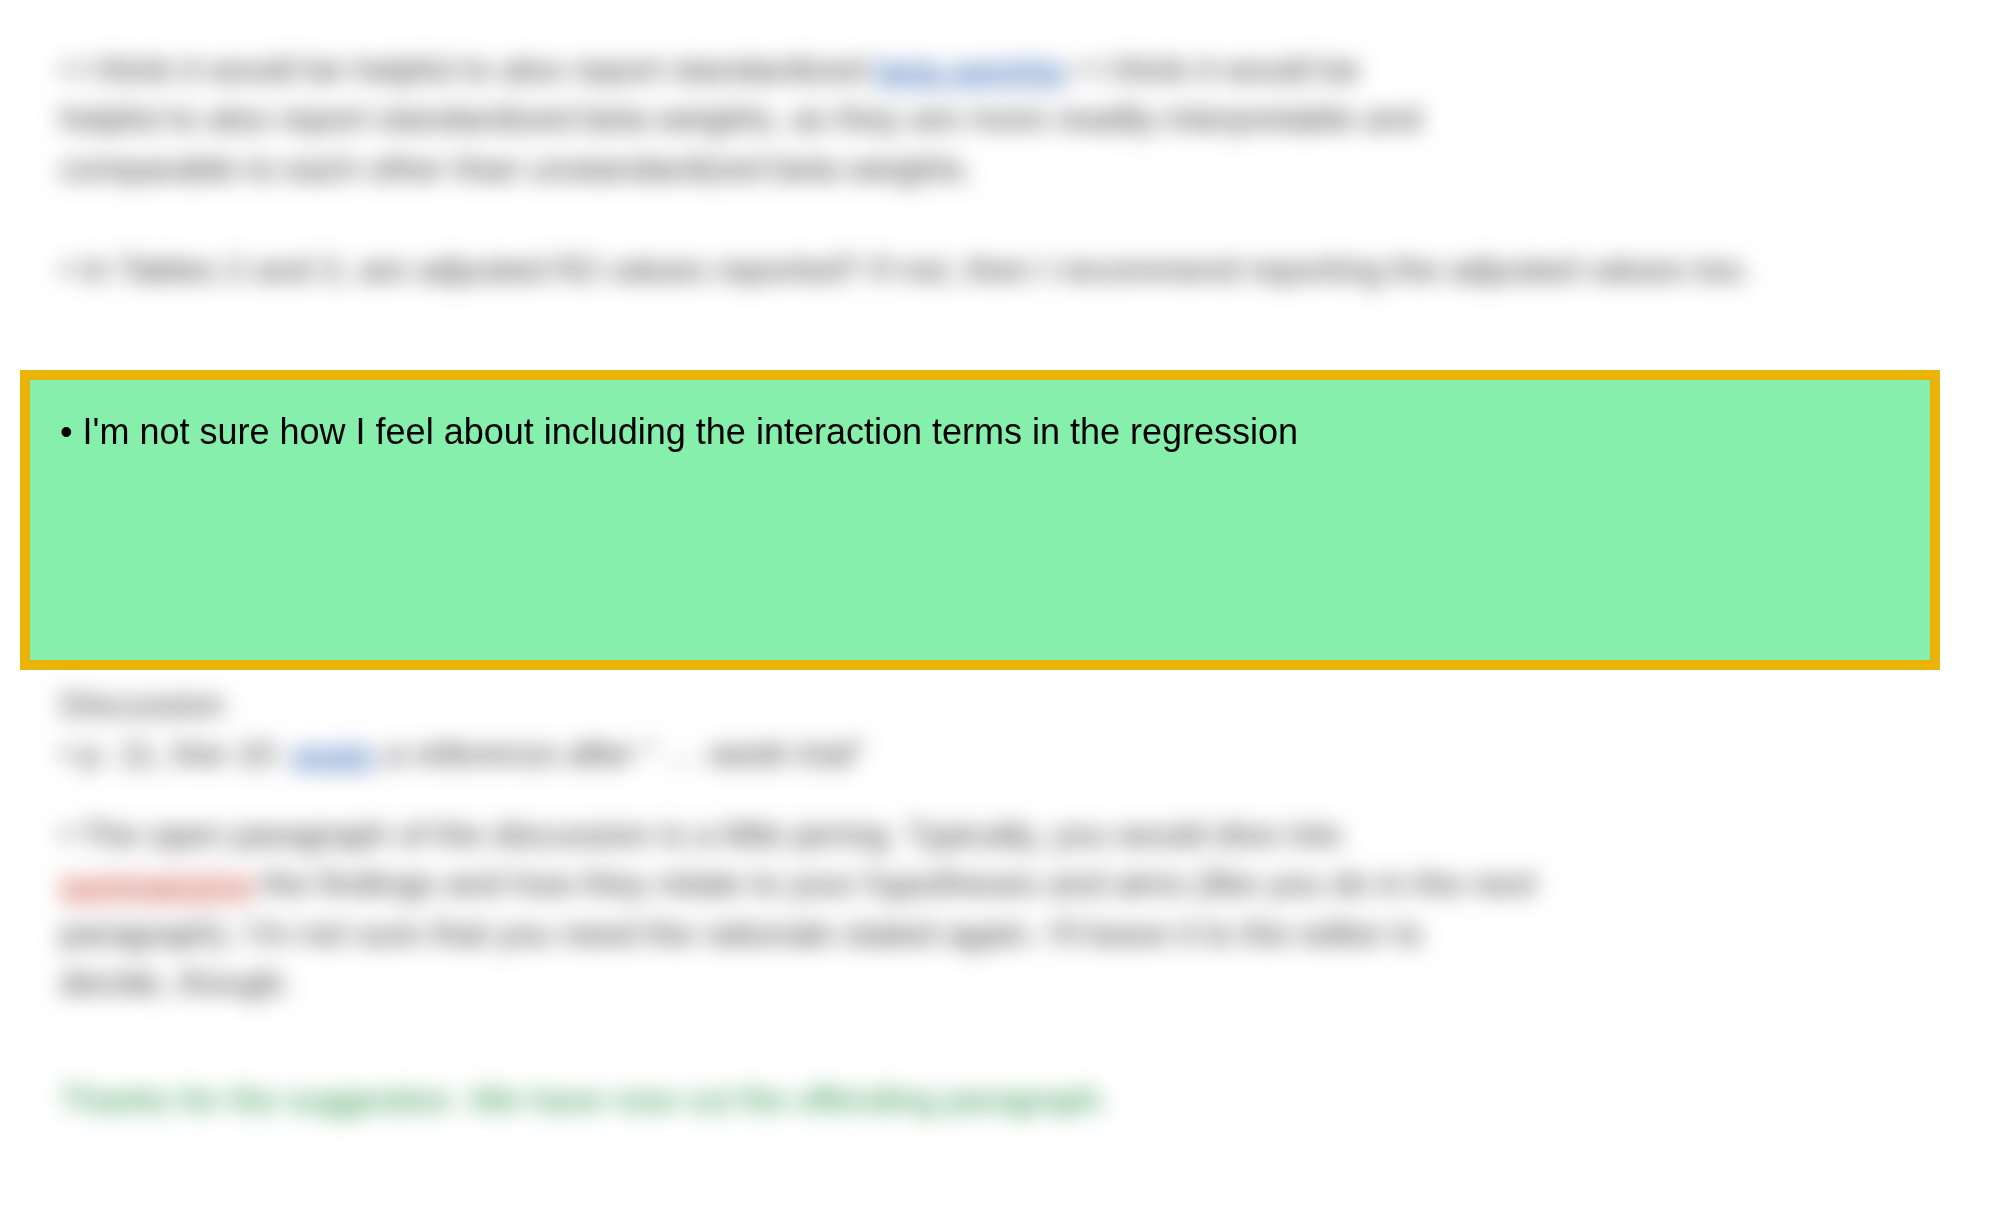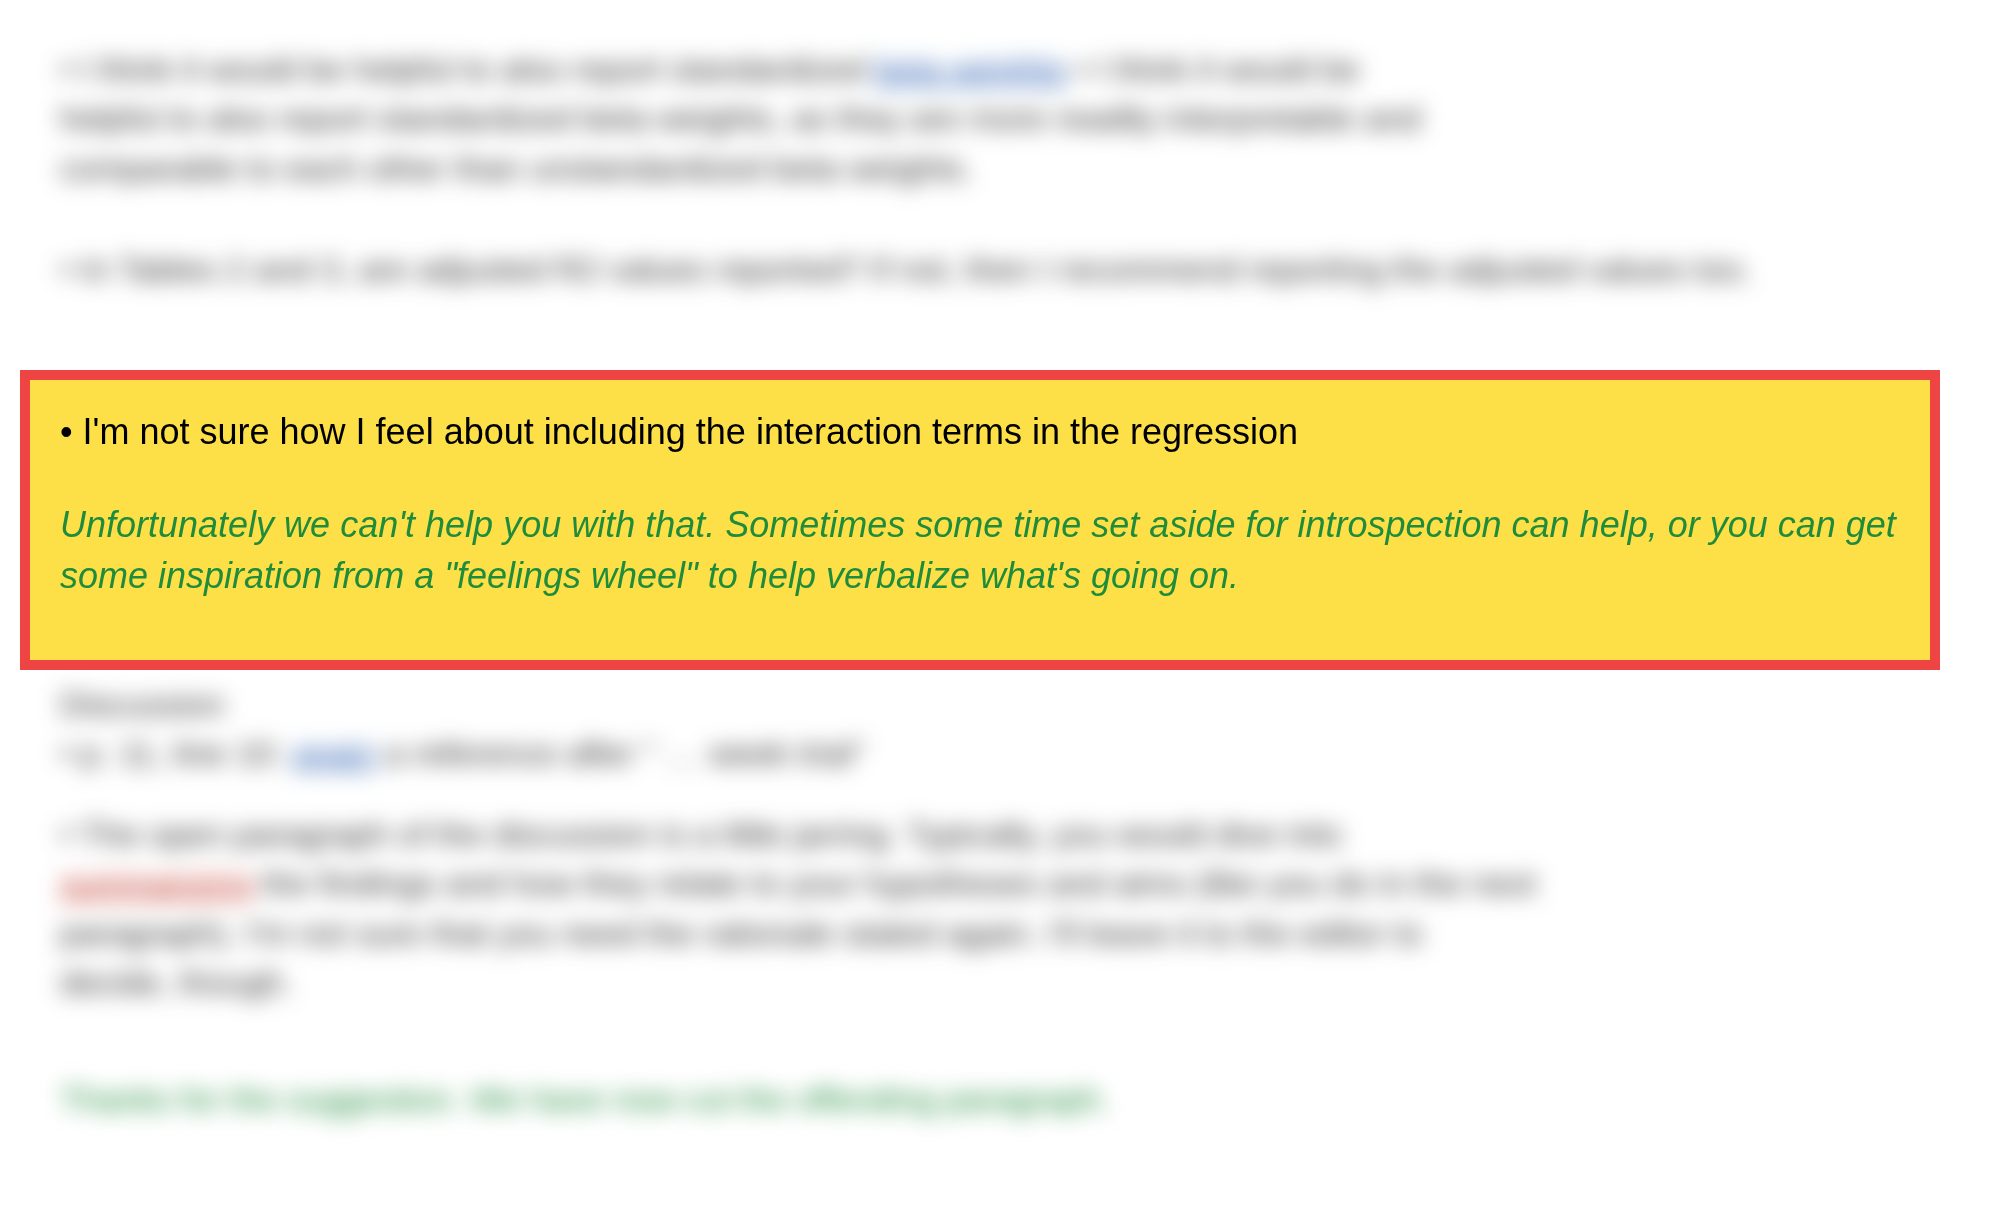--- a/index.html
+++ b/index.html
@@ -27,23 +27,23 @@
   }
   .blur-green {
     color: #1f8b3b;
   }
   .highlight-box {
     position: absolute;
     left: 20px;
     top: 370px;
     width: 1920px;
     height: 300px;
-    border: 10px solid #ef4444;
+    border: 10px solid #eab308;
     box-sizing: border-box;
-    background: #fde047;
+    background: #86efac;
     padding: 28px 30px 20px 30px;
   }
   .h-comment {
     font-size: 36px;
     color: #000000;
     line-height: 1.35;
     margin-bottom: 42px;
   }
   .h-reply {
     font-size: 36px;
@@ -89,16 +89,15 @@
   <div class="blur-block b4">
     • The open paragraph of the discussion is a little jarring. Typically, you would dive into
     <span class="red-ish">summarizing</span>
     the findings and how they relate to your hypotheses and aims (like you do in the next paragraph). I'm not sure that you need the rationale stated again.  I'll leave it to the editor to decide, though.
   </div>
 
   <div class="blur-block b5 blur-green">Thanks for the suggestion. We have now cut the offending paragraph.</div>
 
   <div class="highlight-box">
     <div class="h-comment">• I'm not sure how I feel about including the interaction terms in the regression</div>
-    <div class="h-reply">Unfortunately we can't help you with that. Sometimes some time set aside for introspection can help, or you can get some inspiration from a "feelings wheel" to help verbalize what's going on.</div>
   </div>
 
 </div>
 
 </body></html>

